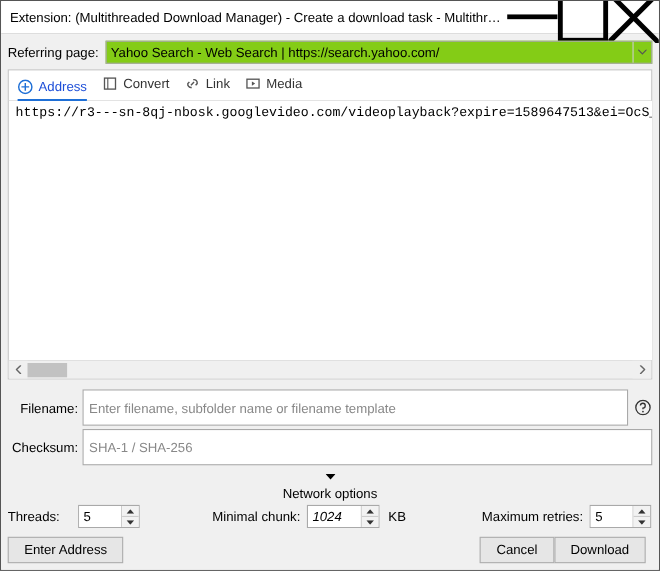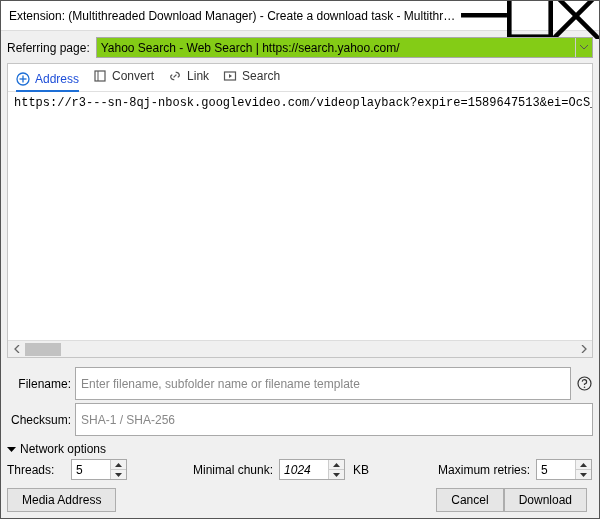--- a/index.html
+++ b/index.html
@@ -172,20 +172,21 @@
     align-items: center;
     justify-content: center;
   }
   .help-icon svg { width: 15px; height: 15px; }
   .netopt-toggle {
     display: flex;
     align-items: center;
     gap: 4px;
     margin-top: 6px;
     cursor: pointer;
+    flex-direction: column;
   }
   .netopt-toggle svg { width: 9px; height: 9px; }
   .netopt-row {
     display: flex;
     align-items: center;
     margin-top: 3px;
     gap: 6px;
   }
   .spinner {
     position: relative;
@@ -298,21 +299,21 @@
         <svg viewBox="0 0 14 14">
             <path d="M5 4 A3 3 0 0 1 10 4 L10 6 M9 10 A3 3 0 0 1 4 10 L4 8 M7 5 L7 9" fill="none" stroke="#555" stroke-width="1.3" transform="rotate(45 7 7)"></path>
           </svg>
         <span>Link</span>
       </div>
       <div class="tab">
         <svg viewBox="0 0 14 14">
             <rect x="1.5" y="3" width="11" height="8" fill="none" stroke="#555" stroke-width="1.2"></rect>
             <path d="M6 5 L9 7 L6 9 Z" fill="#555"></path>
           </svg>
-        <span>Search</span>
+        <span>Media</span>
       </div>
     </div>
     <div class="url-area">
       <textarea class="url-textarea" spellcheck="false" wrap="off" style="">https://r3---sn-8qj-nbosk.googlevideo.com/videoplayback?expire=1589647513&amp;ei=OcS_Xvu</textarea>
     </div>
     <div class="hscroll">
       <div class="arrow">
           <svg viewBox="0 0 6 8">
             <path d="M5 0 L1 4 L5 8" fill="none" stroke="#666" stroke-width="1.3"></path>
           </svg>
@@ -400,20 +401,20 @@
           <div class="spin">
               <svg viewBox="0 0 7 4">
                 <path d="M0 0 L3.5 4 L7 0 Z" fill="#333"></path>
               </svg>
             </div>
         </div>
       </div>
     </div>
 
     <div class="footer">
-      <button class="btn">Media Address</button>
+      <button class="btn">Enter Address</button>
       <div class="spacer"></div>
       <button class="btn">Cancel</button>
       <button class="btn" style="margin-right:6px;">Download</button>
     </div>
   </div>
 
 </div>
 
 </body></html>

